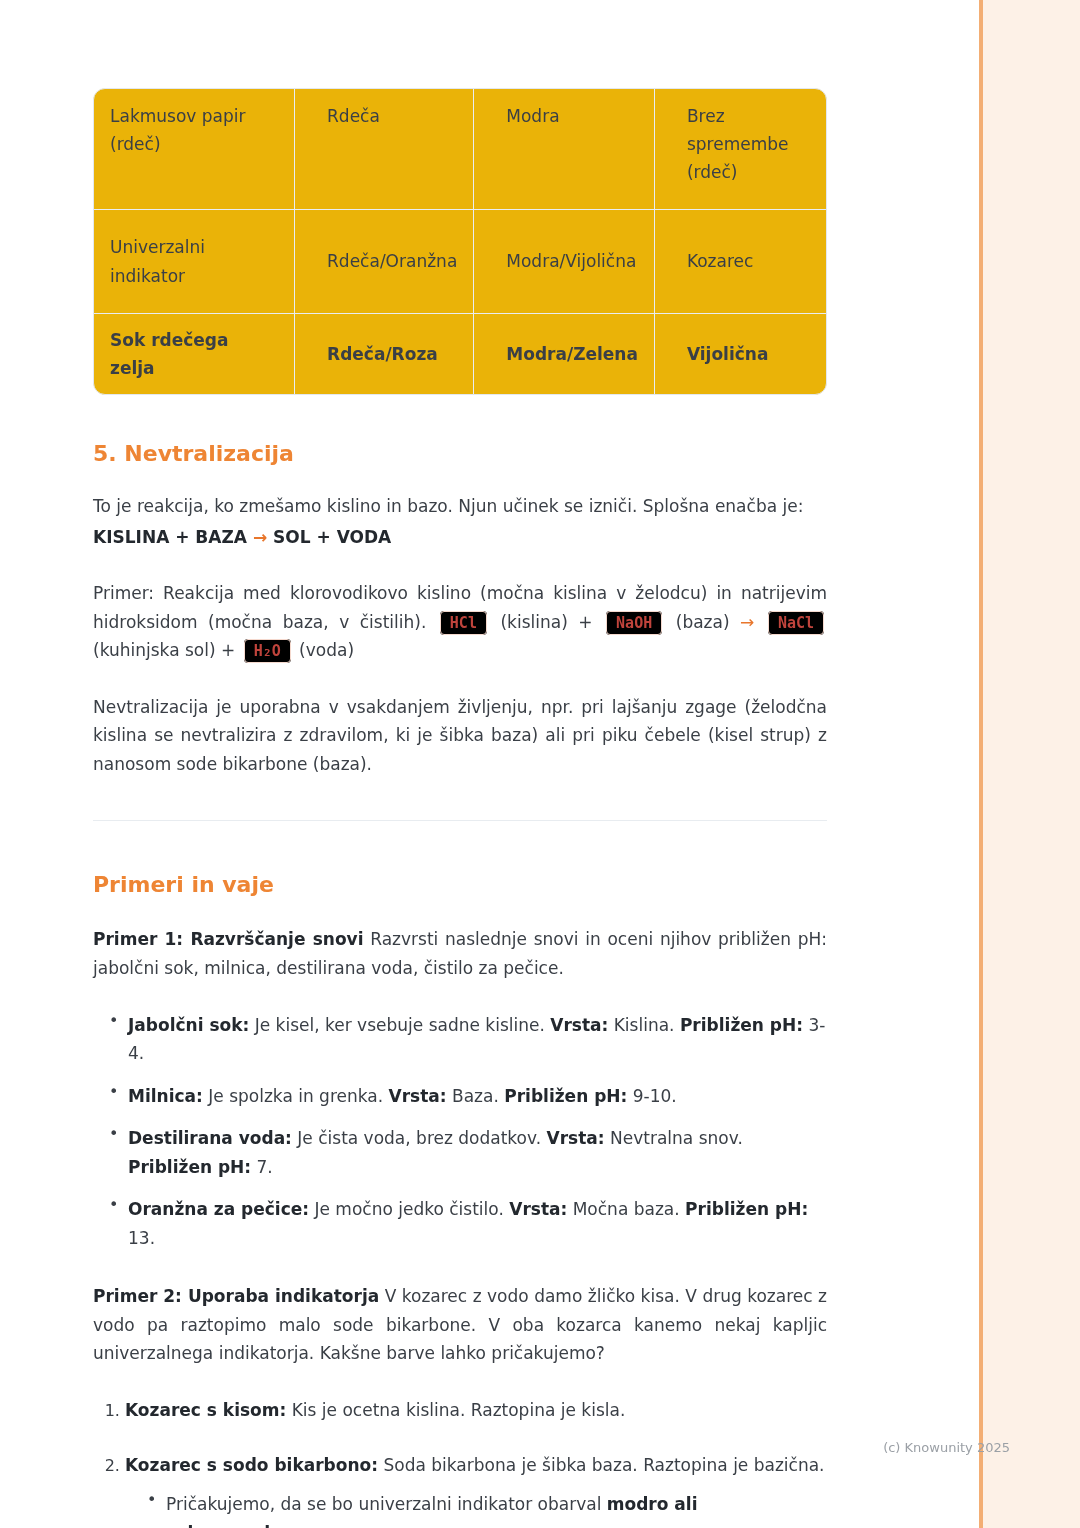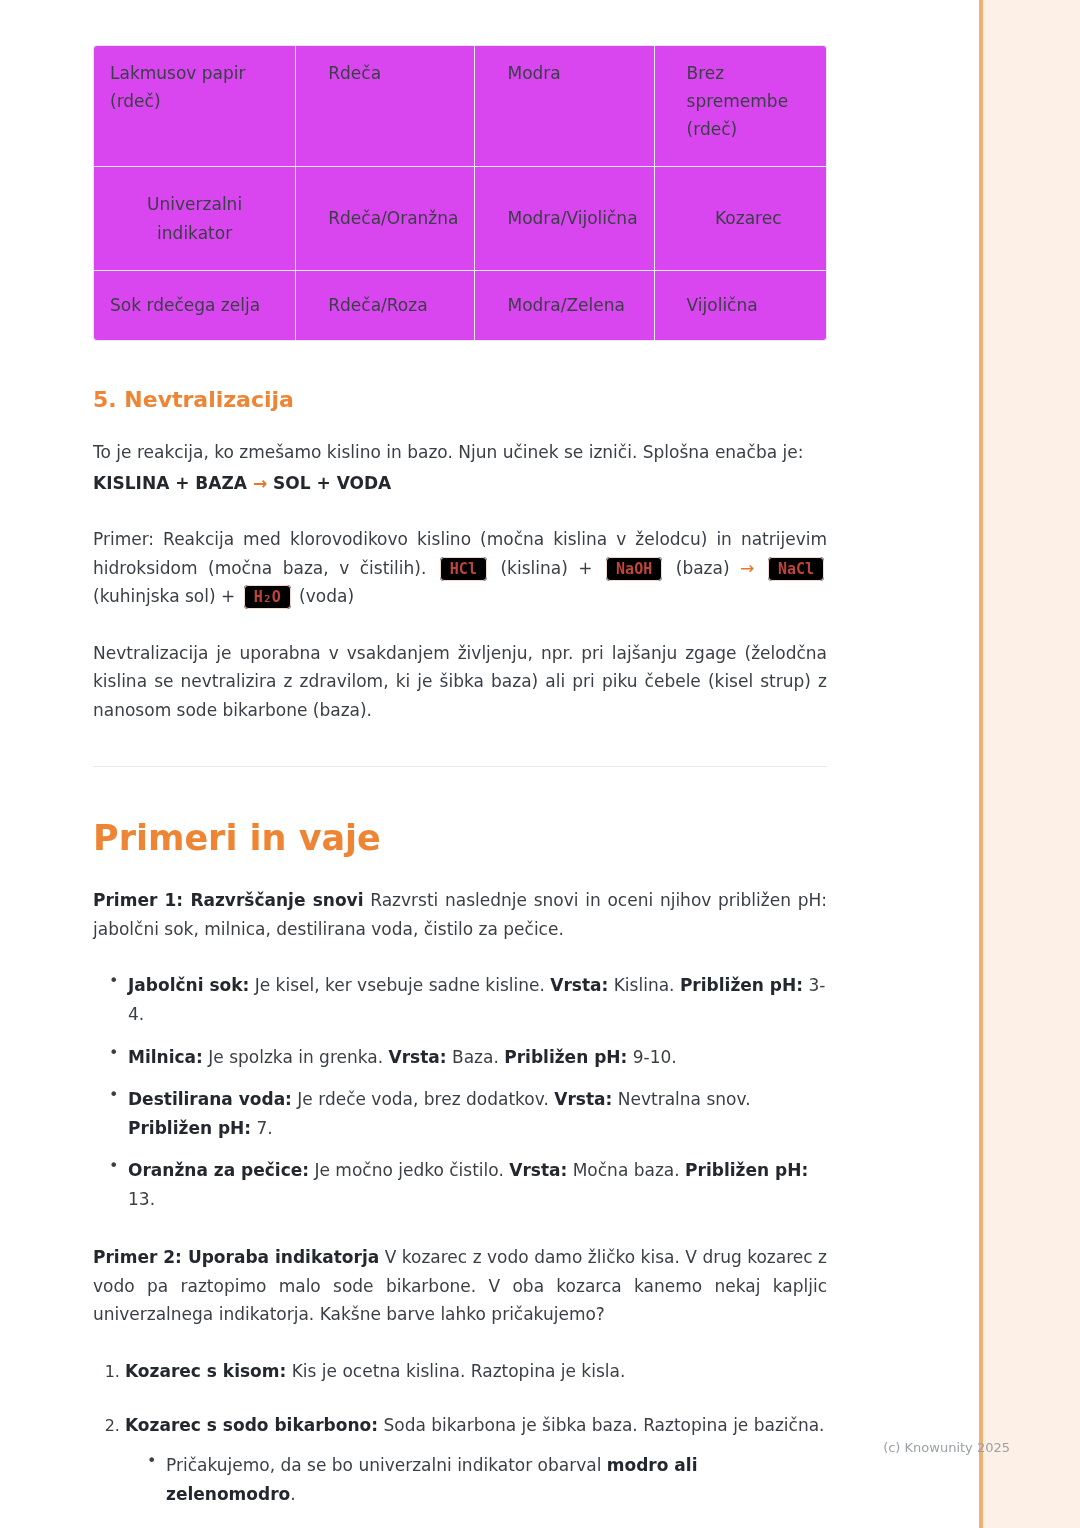--- a/index.html
+++ b/index.html
@@ -18,36 +18,37 @@
     z-index:1;
   }
   .content {
     position:absolute; left:93px; top:45px; width:734px; z-index:2;
   }
   
   .ind-table {
     width:100%;
     border-collapse:separate; border-spacing:0;
     border:1px solid #E3E8EE;
-    border-radius:4px;
-    background:#d946ef;
+    border-radius:12px;
+    background:#eab308;
     font-size:17px;
     color:#3a3f46;
     overflow:hidden;
+    margin-top:43px;
   }
   .ind-table td { padding:12px 16px; vertical-align:middle; line-height:1.65; }
   .ind-table td + td { border-left:1px solid #E9EDF2;padding-left:32px; }
   .ind-table tr + tr td { border-top:1px solid #E9EDF2; }
   .ind-table tr.r0 { height:120px; }
   .ind-table tr.r0 td { vertical-align:top; padding-top:13px; }
-  .ind-table tr.r1 { height:104px;text-align:center; }
-  .ind-table tr.r2 { height:70px; }
+  .ind-table tr.r1 { height:104px; }
+  .ind-table tr.r2 { height:70px;font-weight:bold; }
   
   h3.section-h { color:#EE8534; font-size:22px; font-weight:700; margin:46px 0 26px; }
-  h2.big-h   { color:#EE8534; font-size:35px; font-weight:700; margin:51px 0 28px; }
+  h2.big-h   { color:#EE8534; font-size:22px; font-weight:700; margin:51px 0 28px; }
   
   p.para, .li-text {
     font-size:17px; line-height:1.68; text-align:justify; color:#3a3f46;
   }
   p.para { margin-bottom:28px; }
   p.no-mb { margin-bottom:2px; }
   p.equation { margin-top:0; }
   .b { font-weight:700; color:#23282e; }
   .arrow { color:#E8762C; }
   .chip {
@@ -124,21 +125,21 @@
 
   <hr class="divider">
 
   <h2 class="big-h">Primeri in vaje</h2>
 
   <p class="para"><span class="b">Primer 1: Razvrščanje snovi</span><span> Razvrsti naslednje snovi in oceni njihov približen pH: jabolčni sok, milnica, destilirana voda, čistilo za pečice.</span></p>
 
   <ul class="dot-list">
     <li><span class="li-text"><span class="b">Jabolčni sok:</span><span> Je kisel, ker vsebuje sadne kisline. </span><span class="b">Vrsta:</span><span> Kislina. </span><span class="b">Približen pH:</span><span> 3-4.</span></span></li>
     <li><span class="li-text"><span class="b">Milnica:</span><span> Je spolzka in grenka. </span><span class="b">Vrsta:</span><span> Baza. </span><span class="b">Približen pH:</span><span> 9-10.</span></span></li>
-    <li><span class="li-text"><span class="b">Destilirana voda:</span><span> Je rdeče voda, brez dodatkov. </span><span class="b">Vrsta:</span><span> Nevtralna snov. </span><span class="b">Približen pH:</span><span> 7.</span></span></li>
+    <li><span class="li-text"><span class="b">Destilirana voda:</span><span> Je čista voda, brez dodatkov. </span><span class="b">Vrsta:</span><span> Nevtralna snov. </span><span class="b">Približen pH:</span><span> 7.</span></span></li>
     <li><span class="li-text"><span class="b">Oranžna za pečice:</span><span> Je močno jedko čistilo. </span><span class="b">Vrsta:</span><span> Močna baza. </span><span class="b">Približen pH:</span><span> 13.</span></span></li>
   </ul>
 
   <p class="para"><span class="b">Primer 2: Uporaba indikatorja</span><span> V kozarec z vodo damo žličko kisa. V drug kozarec z vodo pa raztopimo malo sode bikarbone. V oba kozarca kanemo nekaj kapljic univerzalnega indikatorja. Kakšne barve lahko pričakujemo?</span></p>
 
   <ol class="num-list">
     <li>
       <div class="li-text"><span class="b">Kozarec s kisom:</span><span> Kis je ocetna kislina. Raztopina je kisla.</span></div>
     </li>
     <li>

